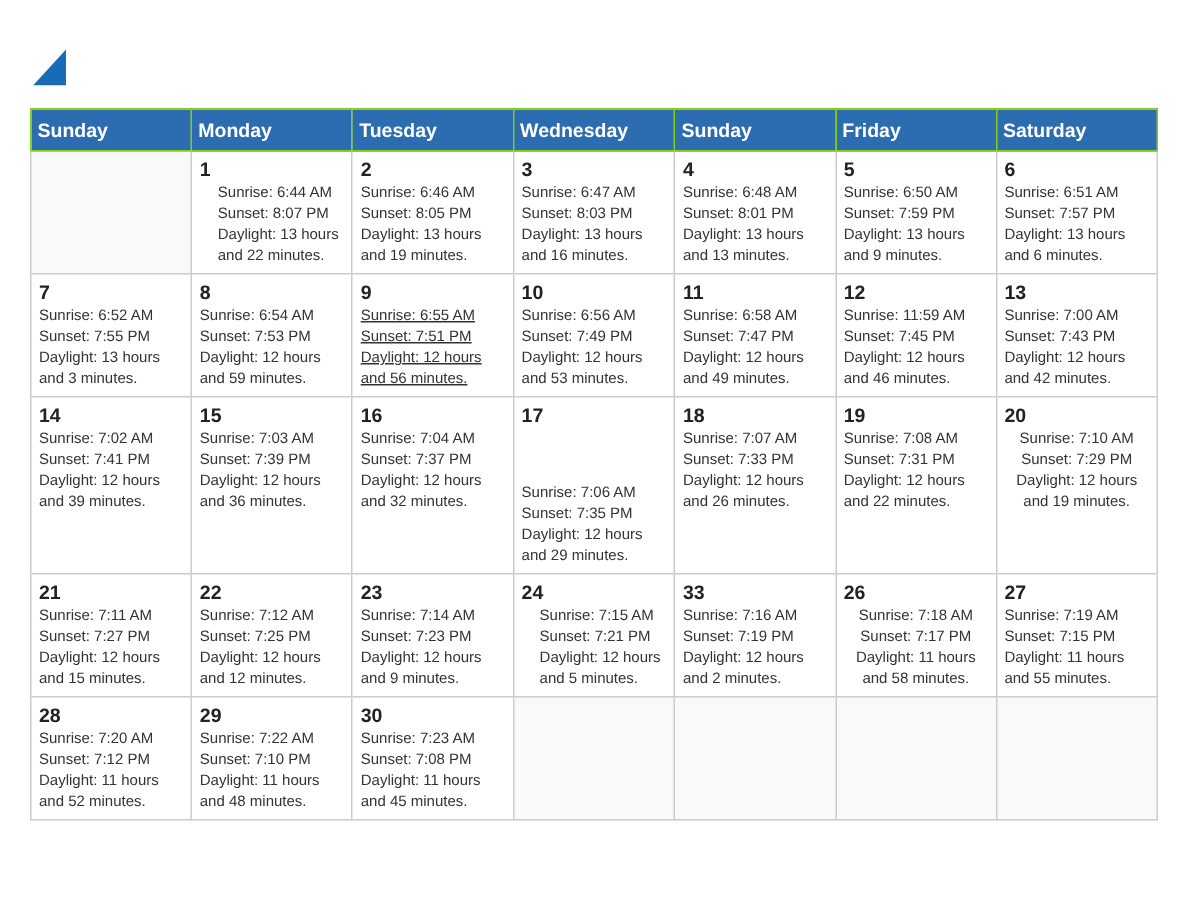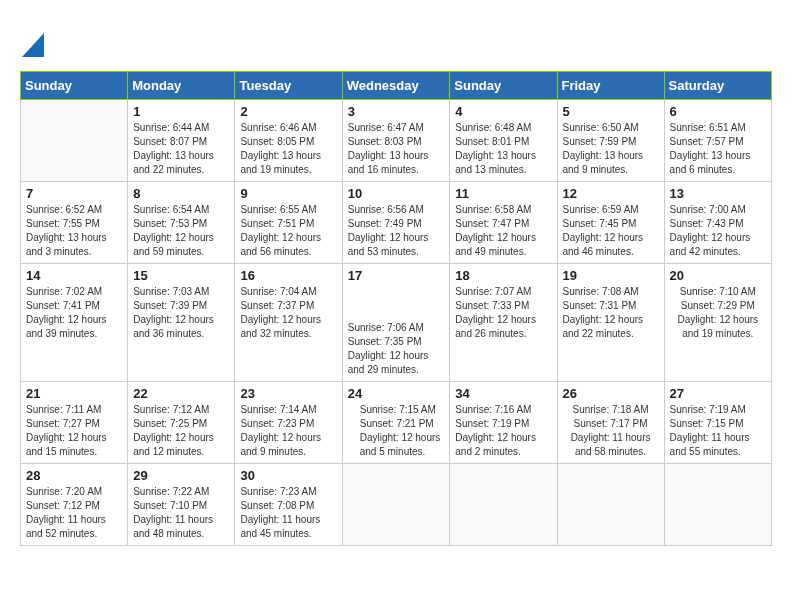--- a/index.html
+++ b/index.html
@@ -107,21 +107,21 @@
         <th>Sunday</th>
         <th>Friday</th>
         <th>Saturday</th>
       </tr>
   </thead>
   <tbody id="calendar-body">
   <tr class="week-row">
         <td class="empty-cell"></td>
         <td>
           <div class="day-number">1</div>
-          <div class="day-info" style="white-space: pre-line;">Sunrise: 6:44 AM
+          <div class="day-info" style="white-space: pre-line; margin-left: 12px;">Sunrise: 6:44 AM
 Sunset: 8:07 PM
 Daylight: 13 hours
 and 22 minutes.</div>
         </td>
         <td>
           <div class="day-number">2</div>
           <div class="day-info" style="white-space: pre-line;">Sunrise: 6:46 AM
 Sunset: 8:05 PM
 Daylight: 13 hours
 and 19 minutes.</div>
@@ -165,42 +165,42 @@
         </td>
         <td>
           <div class="day-number">8</div>
           <div class="day-info" style="white-space: pre-line;">Sunrise: 6:54 AM
 Sunset: 7:53 PM
 Daylight: 12 hours
 and 59 minutes.</div>
         </td>
         <td>
           <div class="day-number">9</div>
-          <div class="day-info" style="white-space: pre-line;">Sunrise: 6:55 AM
+          <div class="day-info" style="white-space: pre-line; text-decoration: underline;">Sunrise: 6:55 AM
 Sunset: 7:51 PM
 Daylight: 12 hours
 and 56 minutes.</div>
         </td>
         <td>
           <div class="day-number">10</div>
           <div class="day-info" style="white-space: pre-line;">Sunrise: 6:56 AM
 Sunset: 7:49 PM
 Daylight: 12 hours
 and 53 minutes.</div>
         </td>
         <td>
           <div class="day-number">11</div>
           <div class="day-info" style="white-space: pre-line;">Sunrise: 6:58 AM
 Sunset: 7:47 PM
 Daylight: 12 hours
 and 49 minutes.</div>
         </td>
         <td>
           <div class="day-number">12</div>
-          <div class="day-info" style="white-space: pre-line;">Sunrise: 6:59 AM
+          <div class="day-info" style="white-space: pre-line;">Sunrise: 11:59 AM
 Sunset: 7:45 PM
 Daylight: 12 hours
 and 46 minutes.</div>
         </td>
         <td>
           <div class="day-number">13</div>
           <div class="day-info" style="white-space: pre-line;">Sunrise: 7:00 AM
 Sunset: 7:43 PM
 Daylight: 12 hours
 and 42 minutes.</div>
@@ -280,21 +280,21 @@
 and 9 minutes.</div>
         </td>
         <td>
           <div class="day-number">24</div>
           <div class="day-info" style="white-space: pre-line; margin-left: 12px;">Sunrise: 7:15 AM
 Sunset: 7:21 PM
 Daylight: 12 hours
 and 5 minutes.</div>
         </td>
         <td>
-          <div class="day-number">34</div>
+          <div class="day-number">33</div>
           <div class="day-info" style="white-space: pre-line;">Sunrise: 7:16 AM
 Sunset: 7:19 PM
 Daylight: 12 hours
 and 2 minutes.</div>
         </td>
         <td>
           <div class="day-number">26</div>
           <div class="day-info" style="white-space: pre-line; text-align: center;">Sunrise: 7:18 AM
 Sunset: 7:17 PM
 Daylight: 11 hours

